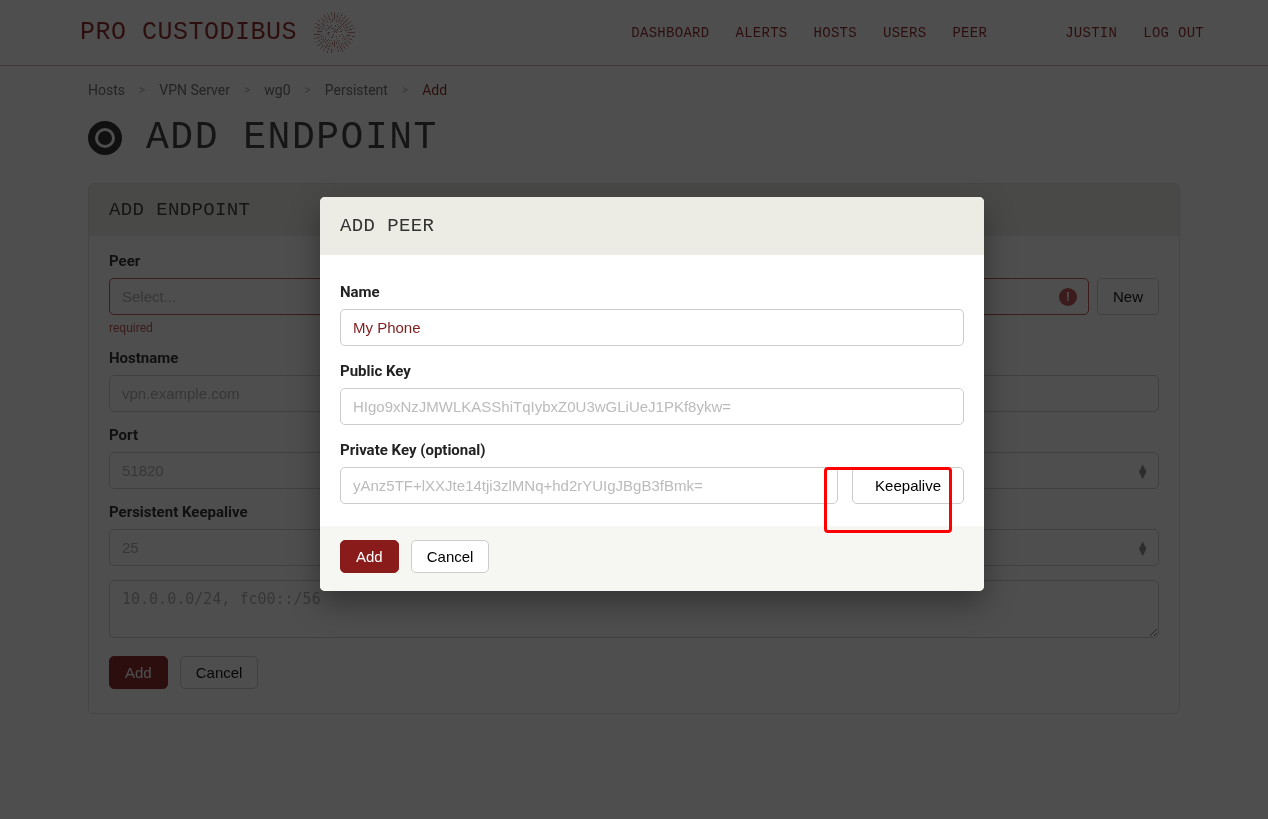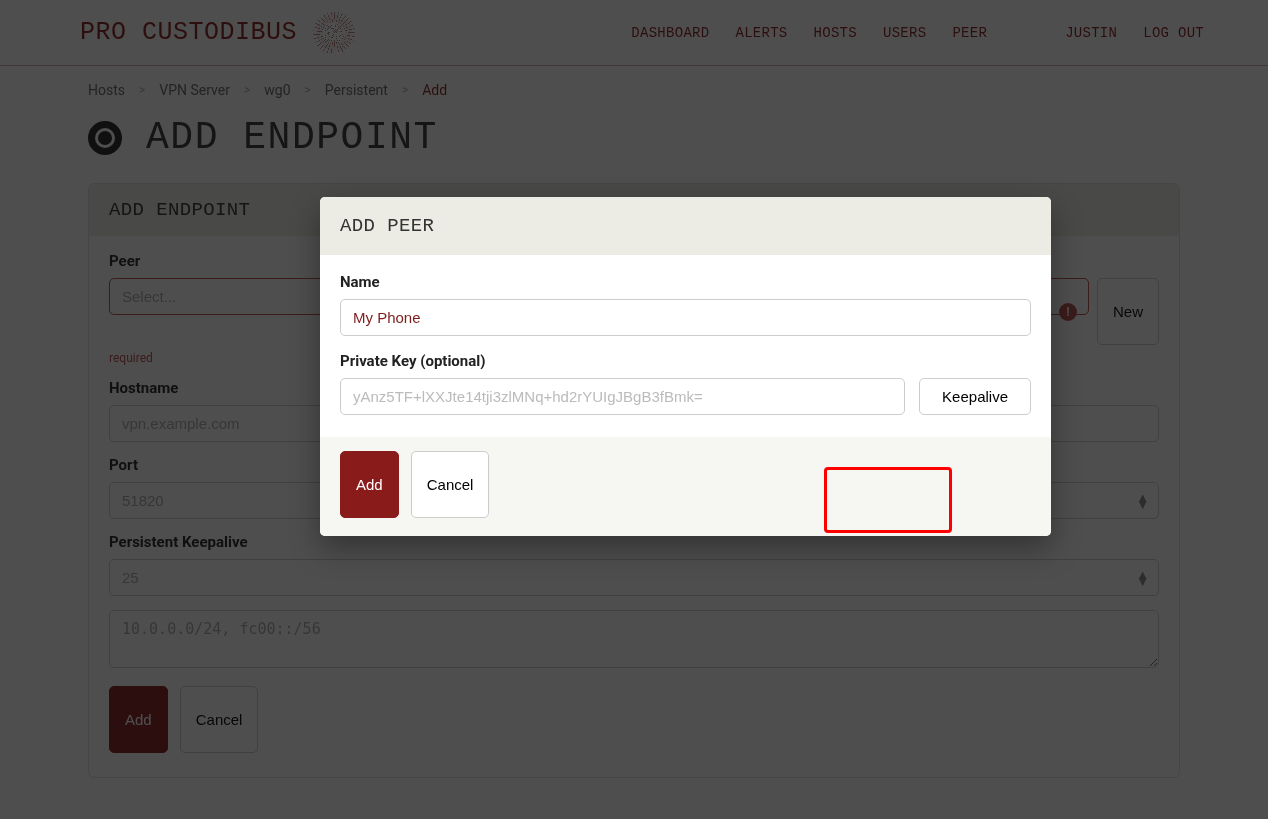--- a/index.html
+++ b/index.html
@@ -27,32 +27,32 @@
   .card-header { background: #ecece5; padding: 15px 20px; font-size: 19px; color: #333; border-top-left-radius:6px; border-top-right-radius:6px; }
   .card-body { padding: 16px 20px 24px; }
   .field { margin-bottom: 14px; }
   .field label { display: block; font-weight: 700; font-size: 15px; margin-bottom: 8px; color: #222; }
   .inp { width: 100%; padding: 9px 12px; border: 1px solid #ccc; border-radius: 5px; font-size: 15px; color: #7f1d1d; }
   .inp::placeholder { color: #aaa; }
   .peer-row { display: flex; gap: 8px; align-items: stretch; }
   .peer-select { flex: 1; position: relative; }
   .peer-select .inp { border-color: #b94a48; color: #aaa; padding-right: 42px; }
   .peer-select .warn { position: absolute; right: 12px; top: 50%; transform: translateY(-50%); width: 18px; height: 18px; border-radius: 50%; background: #b94a48; color: #fff; font-size: 12px; font-weight: 700; display: inline-flex; align-items: center; justify-content: center; }
-  .btn { padding: 24px 15px; border: 1px solid #ccc; background: #fff; border-radius: 5px; font-size: 15px; cursor: pointer; }
+  .btn { padding: 7px 15px; border: 1px solid #ccc; background: #fff; border-radius: 5px; font-size: 15px; cursor: pointer; }
   .hint-err { color: #b94a48; font-size: 12px; margin-top: 6px; }
   .ta { min-height: 58px; resize: vertical; }
   .num-wrap { position: relative; }
   .num-wrap .stepper { position: absolute; right: 10px; top: 50%; transform: translateY(-50%); color: #888; font-size: 13px; display:flex; flex-direction:column; line-height:7px; }
   .actions { display: flex; gap: 12px; }
   .btn-primary { background: #8a1b1b; border-color: #8a1b1b; color: #fff; }
   
   .scrim { position: absolute; inset: 0; background: rgba(10,10,10,0.72); }
-  .modal { position: absolute; left: 320px; top: 197px; width: 731px; background: #fff; border-radius: 5px; box-shadow: 0 12px 30px rgba(0,0,0,0.35); overflow: hidden; }
+  .modal { position: absolute; left: 320px; top: 197px; width: 664px; background: #fff; border-radius: 5px; box-shadow: 0 12px 30px rgba(0,0,0,0.35); overflow: hidden; }
   .modal .m-head { background: #ecece5; padding: 18px 20px; font-size: 19px; }
-  .modal .m-body { padding: 18px 20px 6px; }
+  .modal .m-body { padding: 28px 20px 6px; }
   .modal .field { margin-bottom: 16px; }
   .modal .row { display: flex; gap: 14px; align-items: stretch; }
   .modal .row .inp { flex: 1; }
   .modal .m-foot { background: #f6f6f2; padding: 14px 20px 18px; display:flex; gap:12px; }
   .ring { position: absolute; border: 3px solid #ff0000; border-radius: 4px; pointer-events: none; }
   .ring.gen { left: 824px; top: 467px; width: 128px; height: 66px; }
 </style>
 </head>
 <body>
 
@@ -141,20 +141,24 @@
 <div class="scrim"></div>
 
 <div class="modal">
   <div class="m-head sc">ADD PEER</div>
   <div class="m-body">
     <div class="field">
       <label>Name</label>
       <input class="inp" value="My Phone" style="">
     </div>
     <div class="field">
+      <label>Public Key</label>
+      <input class="inp" style="color: rgb(187, 187, 187);" value="HIgo9xNzJMWLKASShiTqIybxZ0U3wGLiUeJ1PKf8ykw=">
+    </div>
+    <div class="field">
       <label>Private Key (optional)</label>
       <div class="row">
         <input class="inp" style="color: rgb(187, 187, 187);" value="yAnz5TF+lXXJte14tji3zlMNq+hd2rYUIgJBgB3fBmk=">
         <button class="btn" style="padding:9px 22px">Keepalive</button>
       </div>
     </div>
   </div>
   <div class="m-foot">
     <button class="btn btn-primary">Add</button>
     <button class="btn">Cancel</button>

